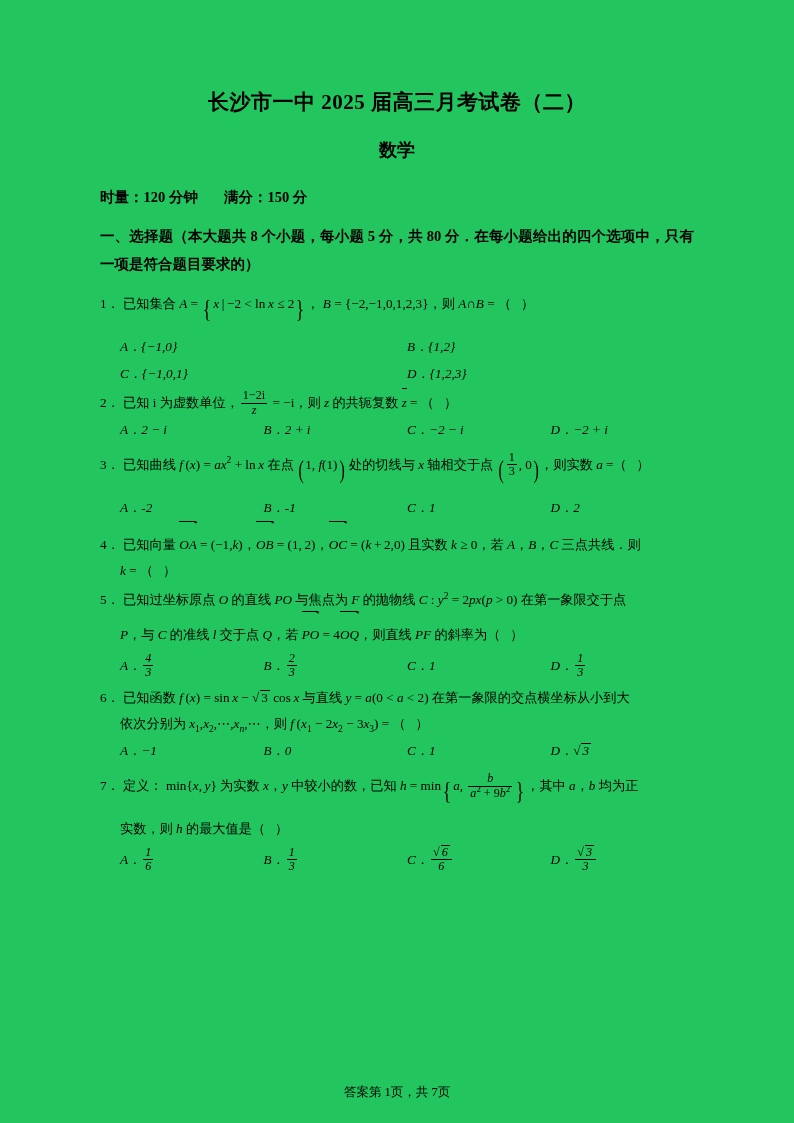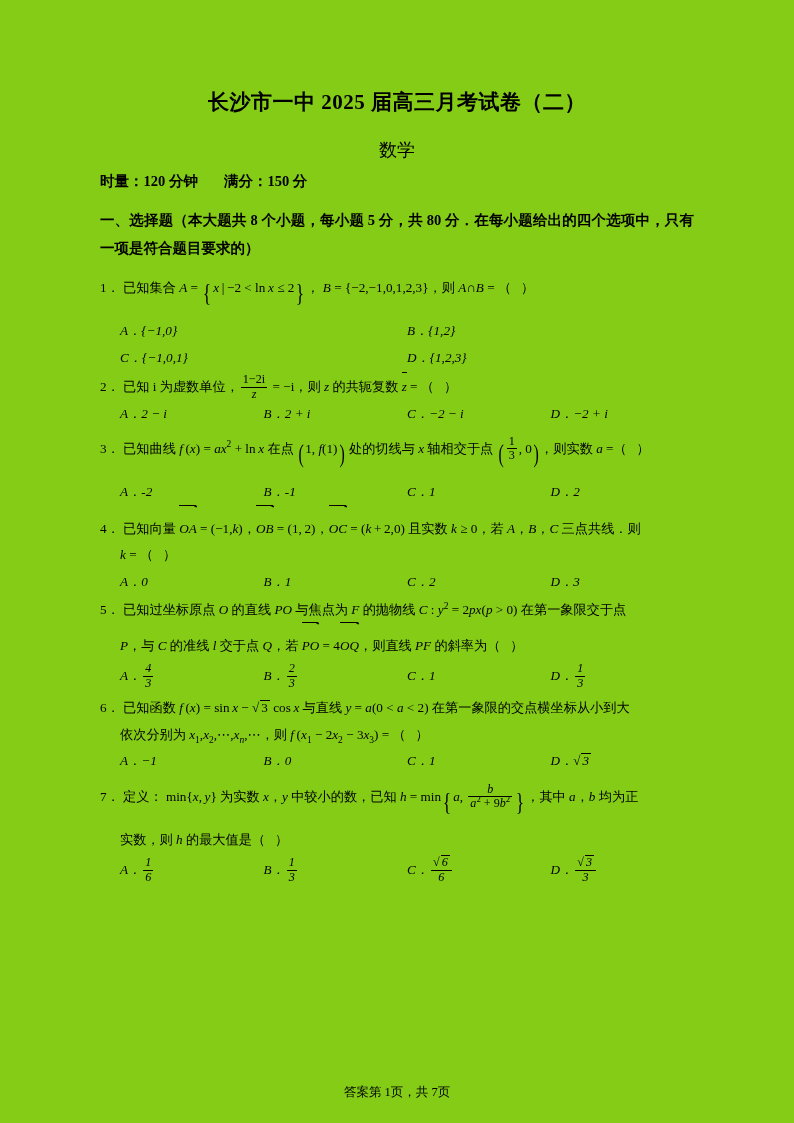--- a/index.html
+++ b/index.html
@@ -9,41 +9,41 @@
   }
   body {
     font-family: "Liberation Serif", "DejaVu Serif", serif;
     color: #000000;
   }
   .page {
     position: relative;
     width: 794px;
     height: 1123px;
     margin: 0 auto;
-    background: #84cc16;
+    background: #22c55e;
     overflow: hidden;
   }
   .inner {
     position: absolute;
     left: 100px;
     top: 88px;
     width: 594px;
   }
   .doc-title {
     text-align: center;
     font-weight: bold;
     font-size: 21px;
     letter-spacing: 0.5px;
     margin: 0 0 22px 0;
   }
   .doc-subject {
     text-align: center;
-    font-weight: normal;
+    font-weight: bold;
     font-size: 18px;
-    margin: 0 0 10px 0;
+    margin: 0 0 26px 0;
   }
   .doc-meta {
     text-align: left;
     font-weight: bold;
     font-size: 14.5px;
     margin: 0 0 16px 0;
   }
   .doc-meta .sp { display: inline-block; width: 26px; }
   .section-head {
     font-weight: bold;
@@ -210,26 +210,20 @@
     </div>
 
     <div class="q">
       <div class="q-line">
         <span>4．</span>
         已知向量 <span class="vec">OA</span> = (−1,<i>k</i>)，<span class="vec">OB</span> = (1, 2)，<span class="vec">OC</span> = (<i>k</i> + 2,0) 且实数 <i>k</i> ≥ 0，若 <i>A</i>，<i>B</i>，<i>C</i> 三点共线．则
       </div>
       <div class="q-line indent">
         <i>k</i> = （&nbsp;&nbsp;&nbsp;）
       </div>
-      <div class="opts four">
-        <div><span class="opt-lbl">A．</span>0</div>
-        <div><span class="opt-lbl">B．</span>1</div>
-        <div><span class="opt-lbl">C．</span>2</div>
-        <div><span class="opt-lbl">D．</span>3</div>
-      </div>
     </div>
 
     <div class="q">
       <div class="q-line">
         <span>5．</span>
         已知过坐标原点 <i>O</i> 的直线 <i>PO</i> 与焦点为 <i>F</i> 的抛物线 <i>C</i> : <i>y</i><sup>2</sup> = 2<i>px</i>(<i>p</i> &gt; 0) 在第一象限交于点
       </div>
       <div class="q-line indent">
         <i>P</i>，与 <i>C</i> 的准线 <i>l</i> 交于点 <i>Q</i>，若 <span class="vec">PO</span> = 4<span class="vec">OQ</span>，则直线 <i>PF</i> 的斜率为（&nbsp;&nbsp;&nbsp;）
       </div>

